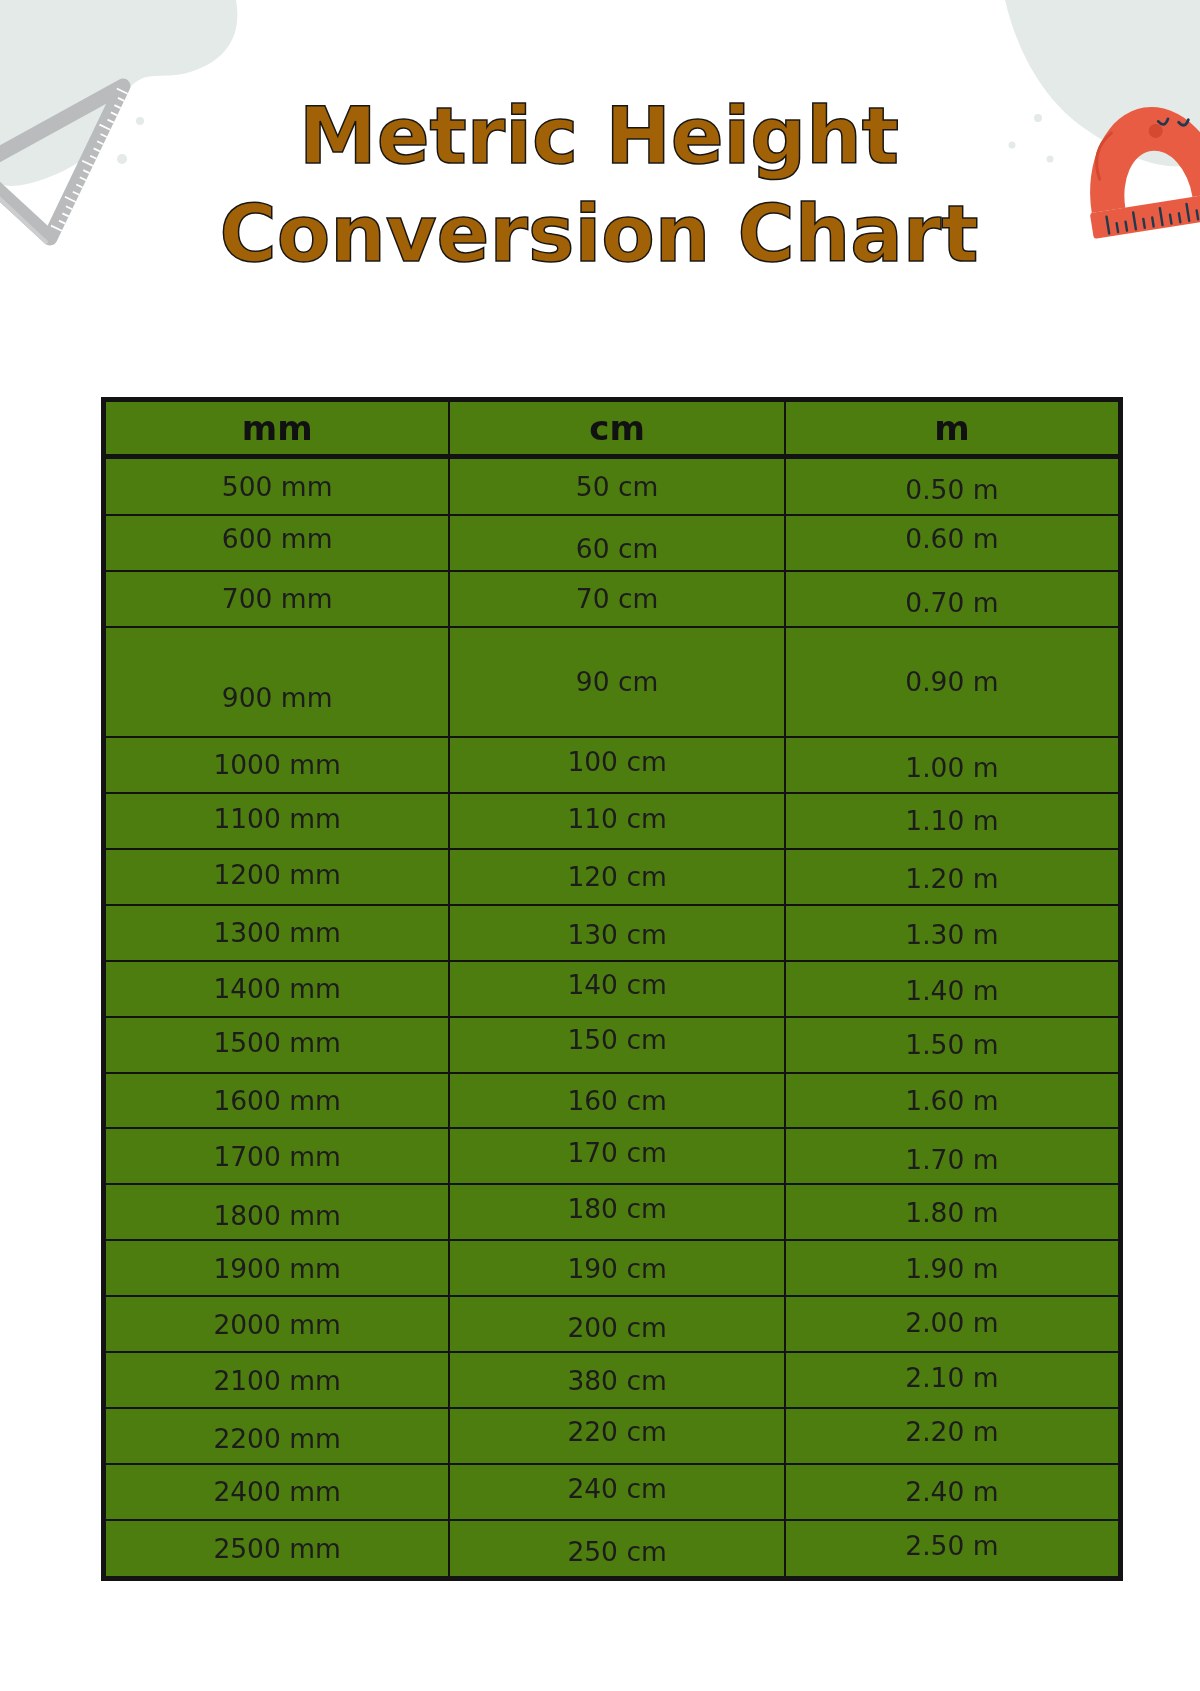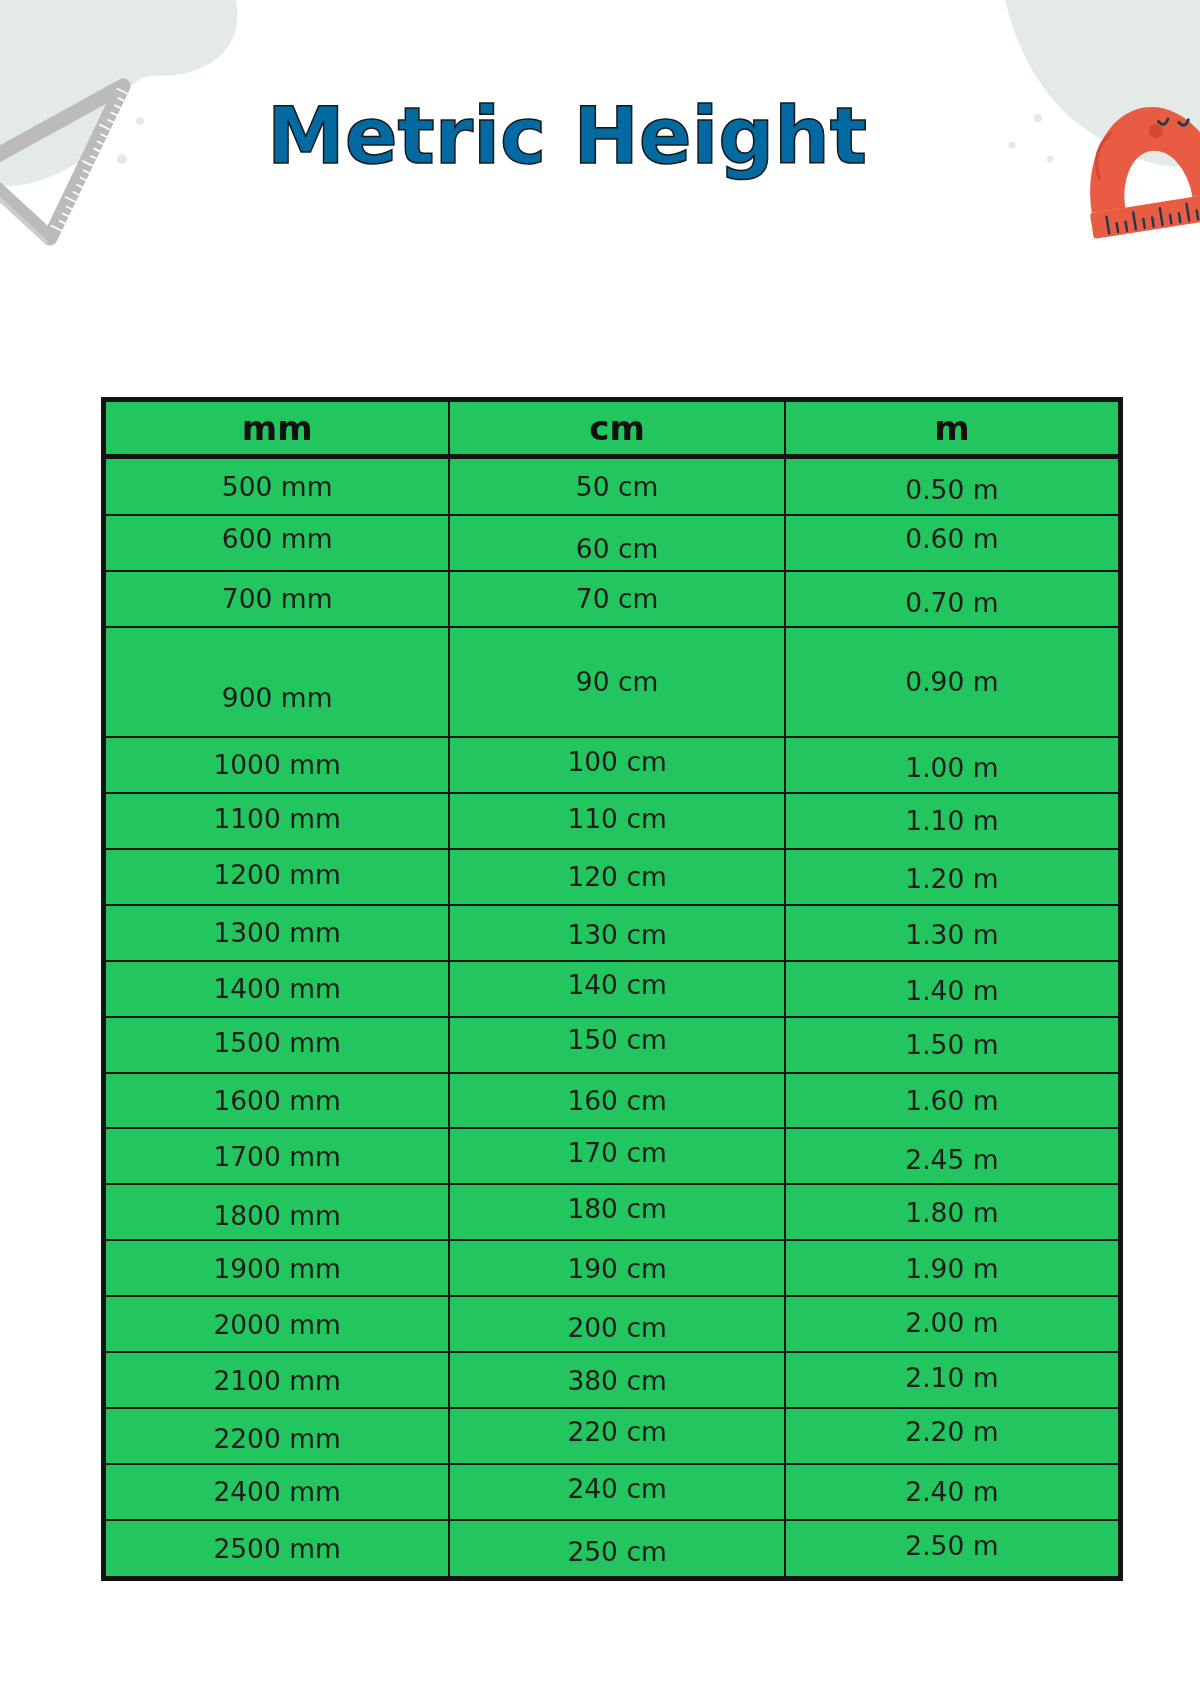--- a/index.html
+++ b/index.html
@@ -16,21 +16,21 @@
     text-align:center;color:#161616;
     font-weight:bold;font-size:78px;line-height:98px;
     -webkit-text-stroke:1.5px #161616;
     letter-spacing:0;
   }
   .tablewrap{
     position:absolute;left:101px;top:397px;width:1022px;height:1184px;
   }
   table{
     width:100%;height:100%;
-    border-collapse:collapse;table-layout:fixed;background:#22c55e;padding-left:44px;
+    border-collapse:collapse;table-layout:fixed;background:#4d7c0f;padding-left:44px;
   }
   table,th,td{border:2.5px solid var(--bc,#131313)}
   table{border-width:5px}
   th{
     border-bottom-width:5px;height:52px;
     font-size:34px;font-weight:bold;color:#111;
     text-align:center;padding:0;
   }
   td{
     font-size:26.5px;color:#1c1c1c;text-align:center;padding:0;
@@ -61,22 +61,23 @@
     <path d="M-55,-58 Q-60,-88 -36,-102" fill="none" stroke-width="3" stroke-linecap="round" stroke="#d4492f"></path>
     <circle cx="8" cy="-97" r="7" fill="#d4492f"></circle>
     <g fill="none" stroke-width="2.8" stroke-linecap="round" stroke="#1e3a4e">
       <path d="M12,-106 q5,8 10,-1"></path>
       <path d="M32,-102 q5,8 10,-1"></path>
     </g>
     <path fill="none" stroke-width="2.4" stroke-linecap="round" d="M-54,-3 V-20 M-45,-3 V-12 M-36,-3 V-12 M-27,-3 V-20 M-18,-3 V-12 M-9,-3 V-12 M0,-3 V-20 M9,-3 V-12 M18,-3 V-12 M27,-3 V-20 M36,-3 V-12 M45,-3 V-12 M54,-3 V-20 M63,-3 V-12 M72,-3 V-12 M81,-3 V-20" stroke="#1e3a4e"></path>
   </g>
 </svg>
 
-<div class="title" style="color: #0369a1;">
+<div class="title" style="color: #a16207; padding-left: 32px;">
   <div>Metric Height</div>
+  <div>Conversion Chart</div>
 </div>
 
 <div class="tablewrap">
   <table>
     <colgroup>
       <col style="width:34%">
         <col style="width:33%">
         <col style="width:33%">
     </colgroup>
     <thead>
@@ -138,21 +139,21 @@
           <td><span style="transform: translateY(0px);">1.50 m</span></td>
         </tr>
         <tr>
           <td><span style="transform: translateY(0px);">1600 mm</span></td>
           <td><span style="transform: translateY(0px);">160 cm</span></td>
           <td><span style="transform: translateY(0px);">1.60 m</span></td>
         </tr>
         <tr>
           <td><span style="transform: translateY(0px);">1700 mm</span></td>
           <td><span style="transform: translateY(-4px);">170 cm</span></td>
-          <td><span style="transform: translateY(3px);">2.45 m</span></td>
+          <td><span style="transform: translateY(3px);">1.70 m</span></td>
         </tr>
         <tr>
           <td><span style="transform: translateY(3px);">1800 mm</span></td>
           <td><span style="transform: translateY(-4px);">180 cm</span></td>
           <td><span style="transform: translateY(0px);">1.80 m</span></td>
         </tr>
         <tr>
           <td><span style="transform: translateY(0px);">1900 mm</span></td>
           <td><span style="transform: translateY(0px);">190 cm</span></td>
           <td><span style="transform: translateY(0px);">1.90 m</span></td>

